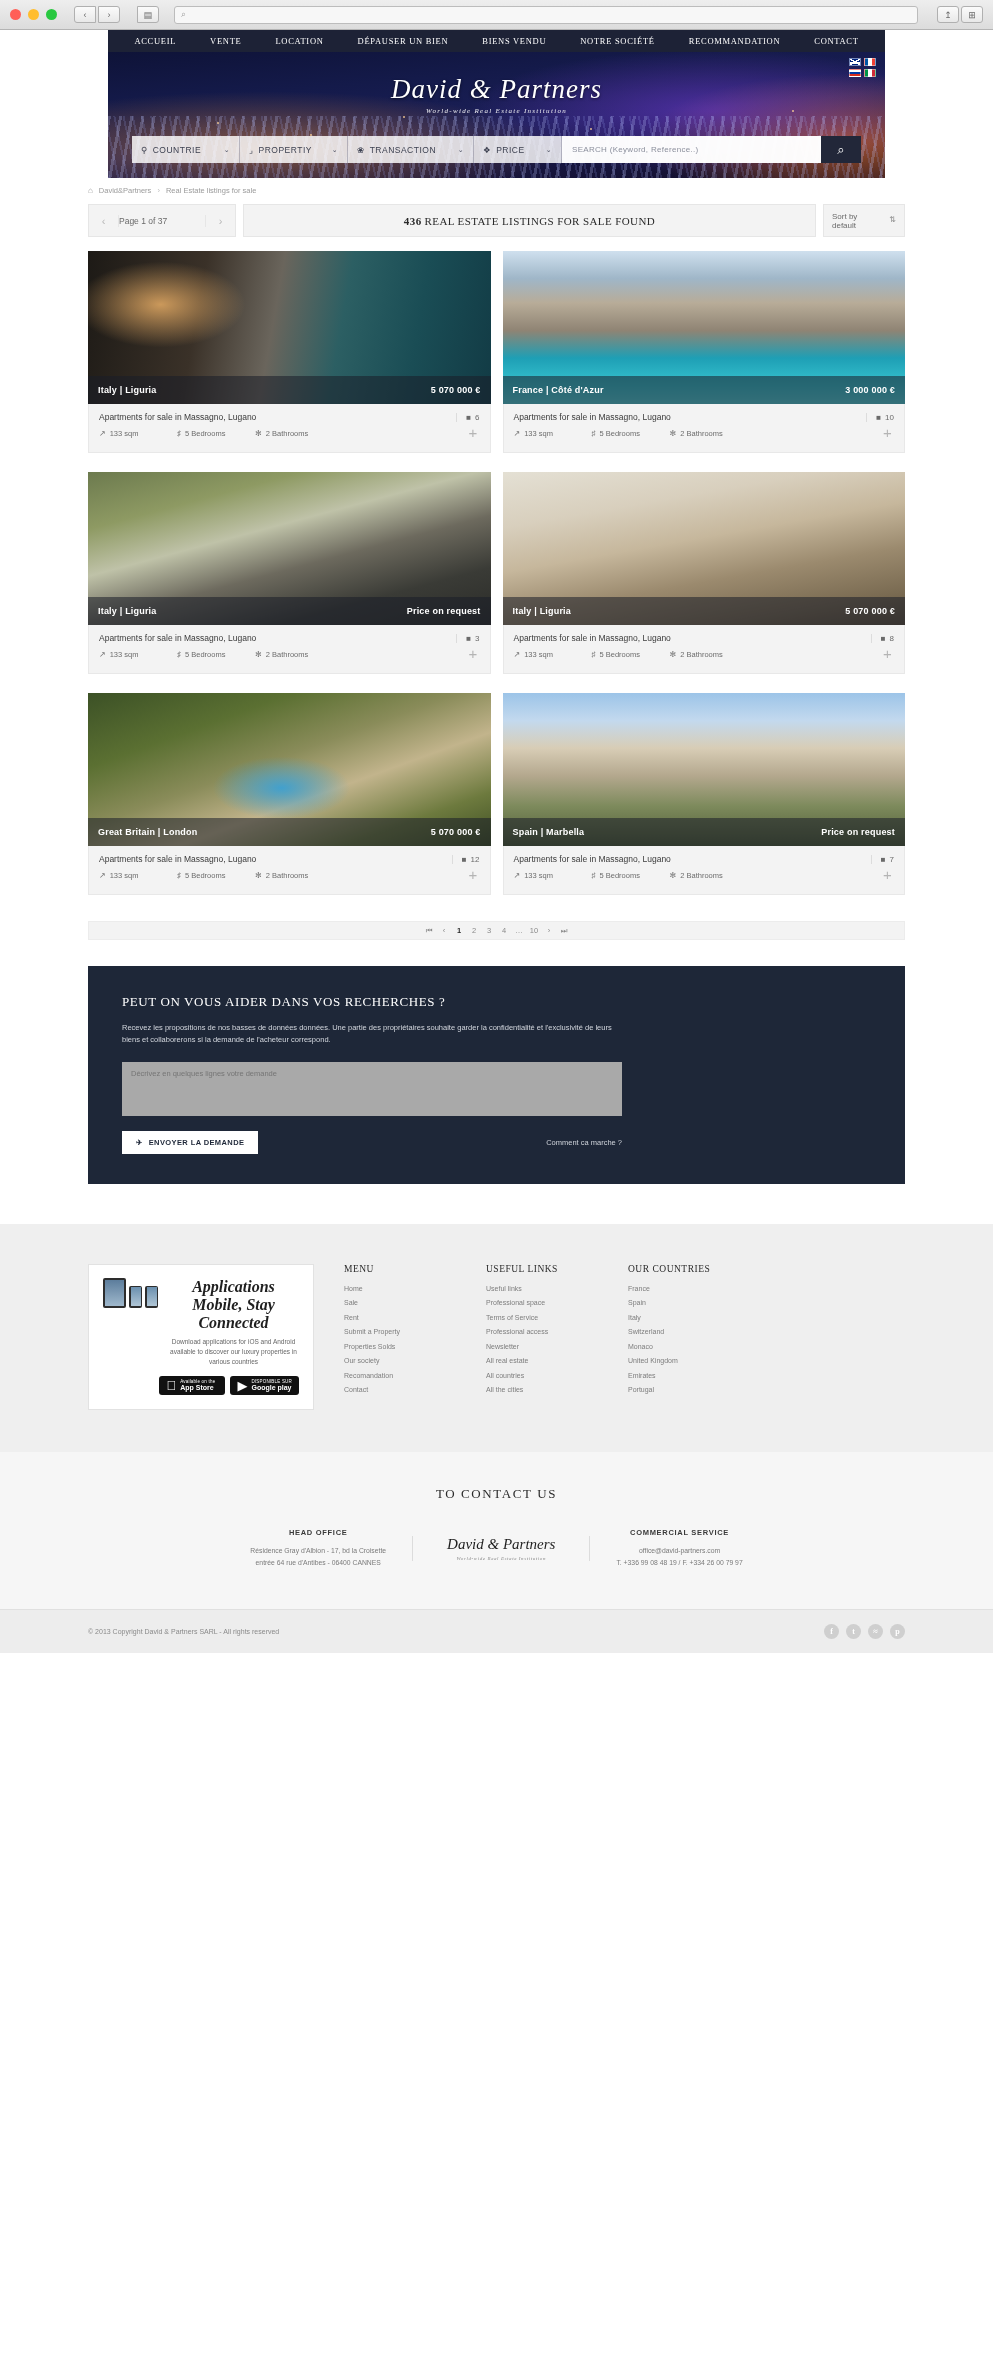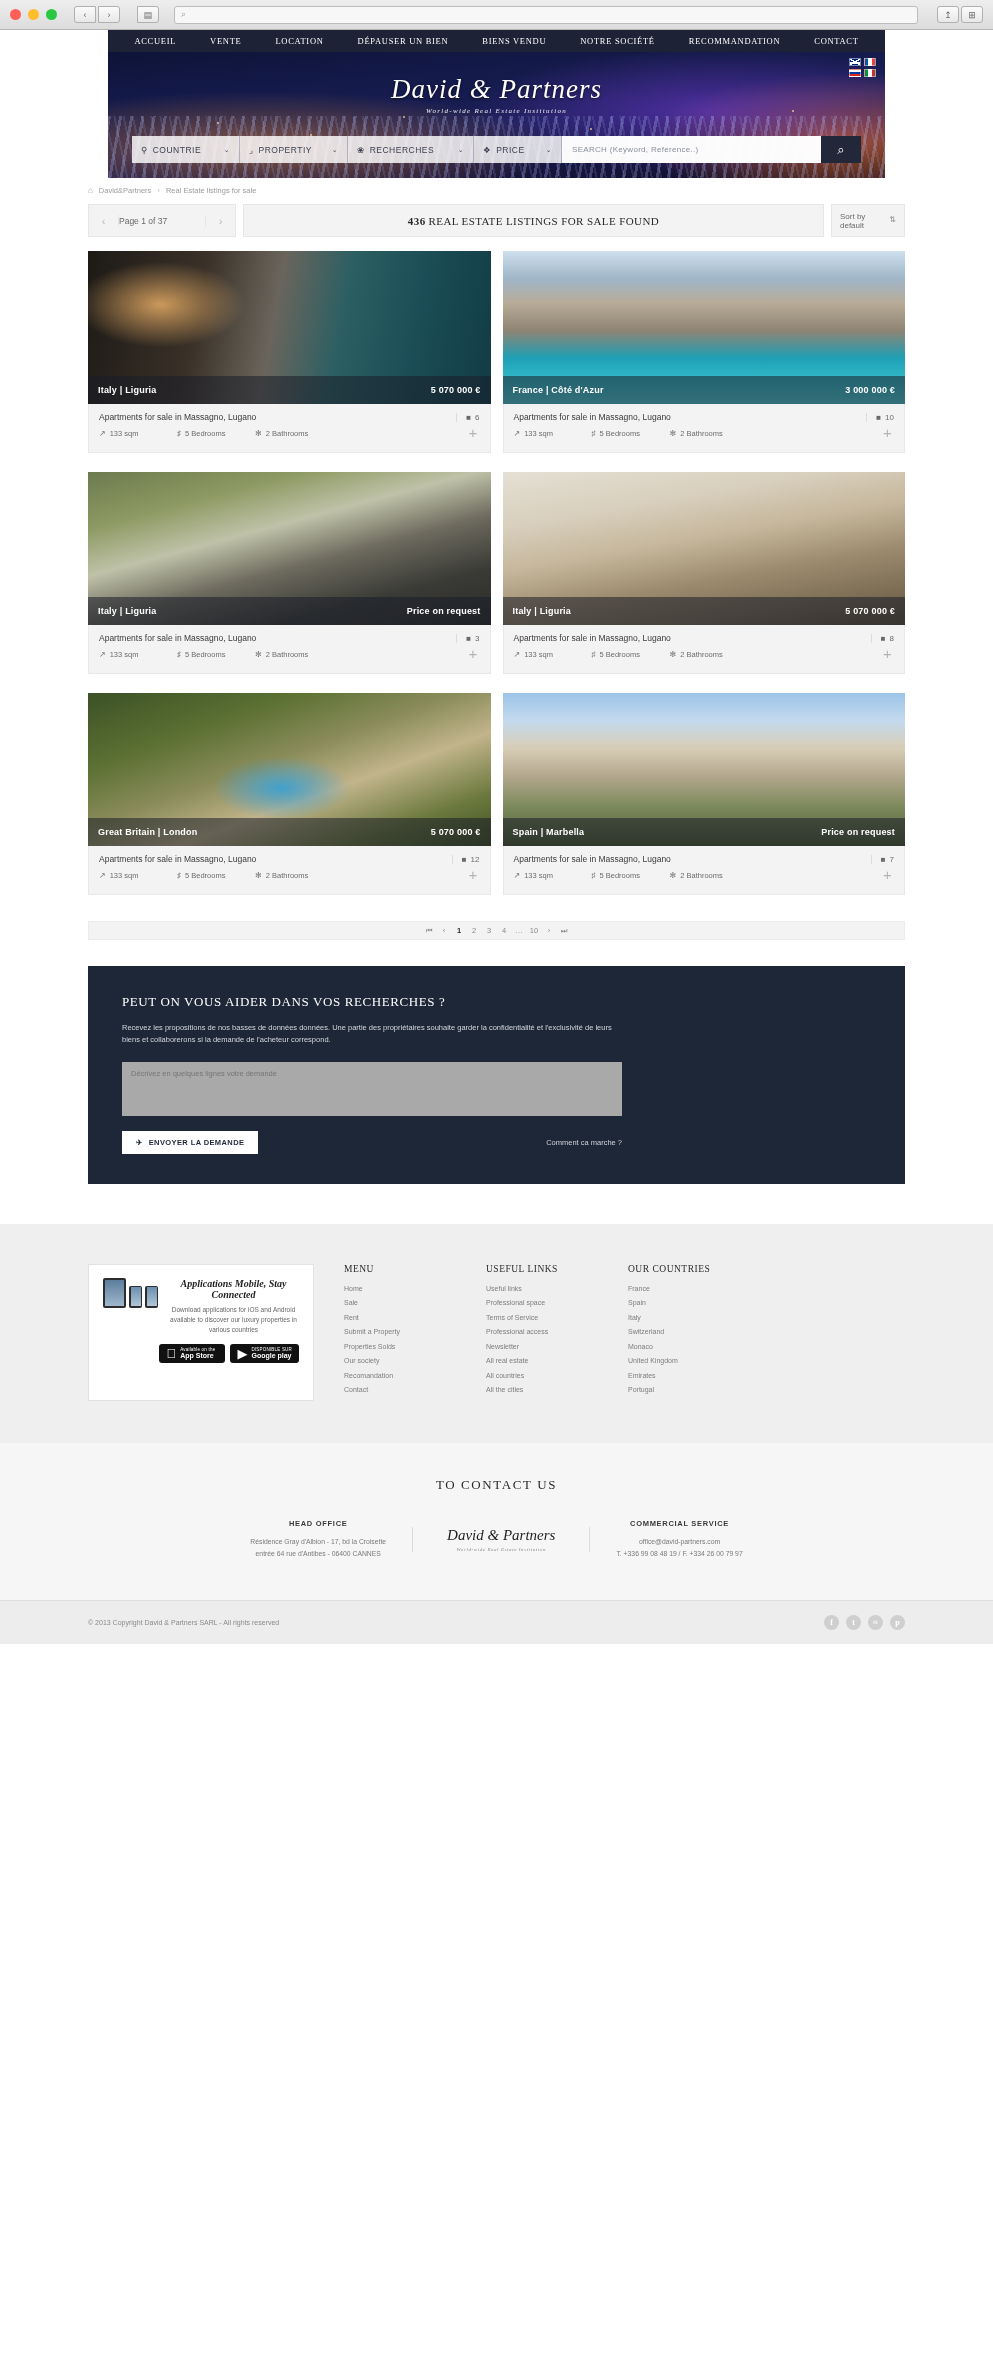--- a/index.html
+++ b/index.html
@@ -142,21 +142,21 @@
   .pager-box .arw.l { border-right:1px solid #e6e6e6; }
   .pager-box .arw.r { border-left:1px solid #e6e6e6; }
   .pager-box .txt { flex:1; text-align:left; }
   .count-box {
     flex:1; background:#f3f3f3; border:1px solid #e6e6e6;
     display:flex; align-items:center; justify-content:center;
     font-family:"Liberation Serif", serif; font-size:11px; color:#2a2a2a; letter-spacing:.4px;
   }
   .count-box b { font-weight:bold; margin-right:3px; }
   .sort-box {
-    width:74px; background:#f3f3f3; border:1px solid #e6e6e6;
+    width:82px; background:#f3f3f3; border:1px solid #e6e6e6;
     display:flex; align-items:center; justify-content:space-between;
     padding:0 8px; font-size:8px; color:#6a6a6a;gap:23px;
   }
   .sort-box .ud { font-size:8px; color:#8c8c8c; line-height:.8; text-align:center;}
 
   
   .grid {
     margin: 14px 88px 8px;
     display:grid; grid-template-columns: 1fr 1fr; gap: 19px 12px;
   }
@@ -253,21 +253,21 @@
   }
   .app-top { display:flex; gap:10px; align-items:flex-start; width:100%; }
   .app-devices { display:flex; align-items:flex-end; gap:3px; }
   .dev-tab { width:23px; height:30px; background:#2d2d2d; border-radius:2px; padding:2px;}
   .dev-tab i { display:block; width:100%; height:100%; background:linear-gradient(#5c7d9c,#9fb8cc); }
   .dev-ph { width:13px; height:22px; background:#2d2d2d; border-radius:2px; padding:1.5px;}
   .dev-ph i { display:block; width:100%; height:100%; background:linear-gradient(#6a8fae,#b0c6d6); }
   .app-txt { flex:1; }
   .app-title {
     font-family:"Liberation Serif", serif; font-style:italic; font-weight:bold;
-    font-size:10px; color:#1f1f1f; text-align:center;
+    font-size:16px; color:#1f1f1f; text-align:center;
   }
   .app-desc { font-size:6.5px; color:#676767; line-height:1.55; margin-top:5px; text-align:center;}
   .app-badges { display:flex; gap:5px; margin-top:9px; align-self:flex-end;}
   .badge {
     background:#111; color:#fff; border-radius:3px; padding:3px 7px;
     display:flex; align-items:center; gap:4px; min-width:66px;
   }
   .badge .bi { font-size:13px; line-height:1; }
   .badge .bt { line-height:1.15; }
   .badge .bt .s { font-size:4.5px; display:block; letter-spacing:.2px; }
@@ -375,21 +375,21 @@
           <span class="lbl">COUNTRIE</span>
           <span class="chev">⌄</span>
         </div>
         <div class="sbfield" style="width:108px">
           <span>⌟</span>
           <span class="lbl">PROPERTIY</span>
           <span class="chev">⌄</span>
         </div>
         <div class="sbfield" style="width:126px">
           <span>❀</span>
-          <span class="lbl">RECHERCHES</span>
+          <span class="lbl">TRANSACTION</span>
           <span class="chev">⌄</span>
         </div>
         <div class="sbfield" style="width:88px">
           <span>❖</span>
           <span class="lbl">PRICE</span>
           <span class="chev">⌄</span>
         </div>
         <div class="sb-search">
           <span>SEARCH (Keyword, Reference..)</span>
         </div>

